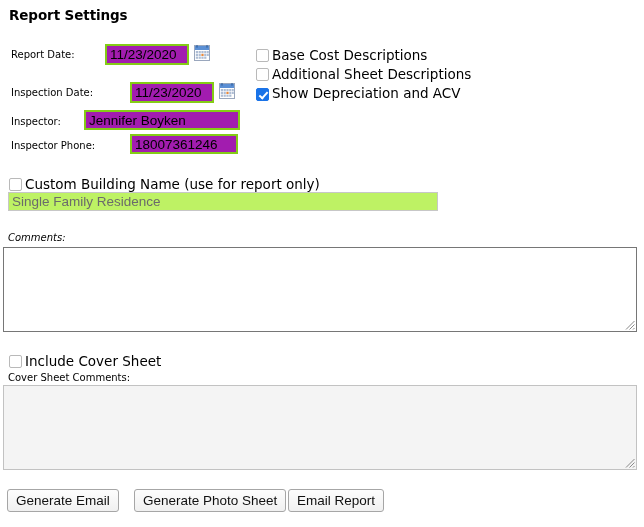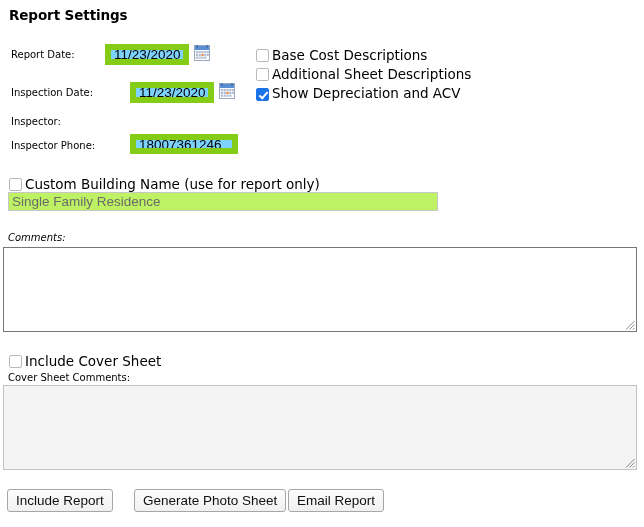--- a/index.html
+++ b/index.html
@@ -41,22 +41,22 @@
     position: absolute;
     font-size: 10px;
     white-space: nowrap;
     line-height: 16px;
   }
 
   
   .tinput {
     position: absolute;
     box-sizing: border-box;
-    border: 6px solid #84cc16;
-    background: #7dd3fc;
+    border: 2px solid #84cc16;
+    background: #a21caf;
     font-family: "Liberation Sans", sans-serif;
     font-size: 13.5px;
     color: #000000;
     padding: 0 3px;
     border-radius: 0;
     outline: none;
     line-height: normal;
   }
   .tinput.disabled {
     background: #bef264;
@@ -209,20 +209,21 @@
         <rect x="1.8" y="11.6" width="2.2" height="2.2"></rect>
         <rect x="4.6" y="11.6" width="2.2" height="2.2"></rect>
         <rect x="7.4" y="11.6" width="2.2" height="2.2"></rect>
         <rect x="10.2" y="11.6" width="2.2" height="2.2"></rect>
       </g>
       <rect x="7.4" y="8.8" width="2.2" height="2.2" fill="#e8893b"></rect>
     </svg>
   </span>
 
   <div class="lbl" style="left:11px; top:114px;">Inspector:</div>
+  <input class="tinput" type="text" style="left: 84px; top: 110px; width: 156px; height: 20px;" value="Jennifer Boyken">
 
   <div class="lbl" style="left:11px; top:138px;">Inspector Phone:</div>
   <input class="tinput" type="text" style="left: 130px; top: 134px; width: 108px; height: 20px;" value="18007361246">
 
   <div class="cbrow" style="left:256px; top:47px;text-align:right;">
     <span class="cbox"></span>
     <span class="cbtext">Base Cost Descriptions</span>
   </div>
 
   <div class="cbrow" style="left:256px; top:66px;">
@@ -263,17 +264,17 @@
   <span class="grip" style="left:624px; top:457px;">
     <svg width="12" height="12" viewBox="0 0 12 12" xmlns="http://www.w3.org/2000/svg">
       <g stroke="#8a8a8a" stroke-width="1">
         <line x1="10.5" y1="2" x2="2" y2="10.5"></line>
         <line x1="10.5" y1="5.5" x2="5.5" y2="10.5"></line>
         <line x1="10.5" y1="9" x2="9" y2="10.5"></line>
       </g>
     </svg>
   </span>
 
-  <button class="btn" style="left:7px; top:489px;">Include Report</button>
+  <button class="btn" style="left:7px; top:489px;">Generate Email</button>
   <button class="btn" style="left:134px; top:489px;">Generate Photo Sheet</button>
   <button class="btn" style="left:288px; top:489px;">Email Report</button>
 
 </div>
 
 </body></html>

